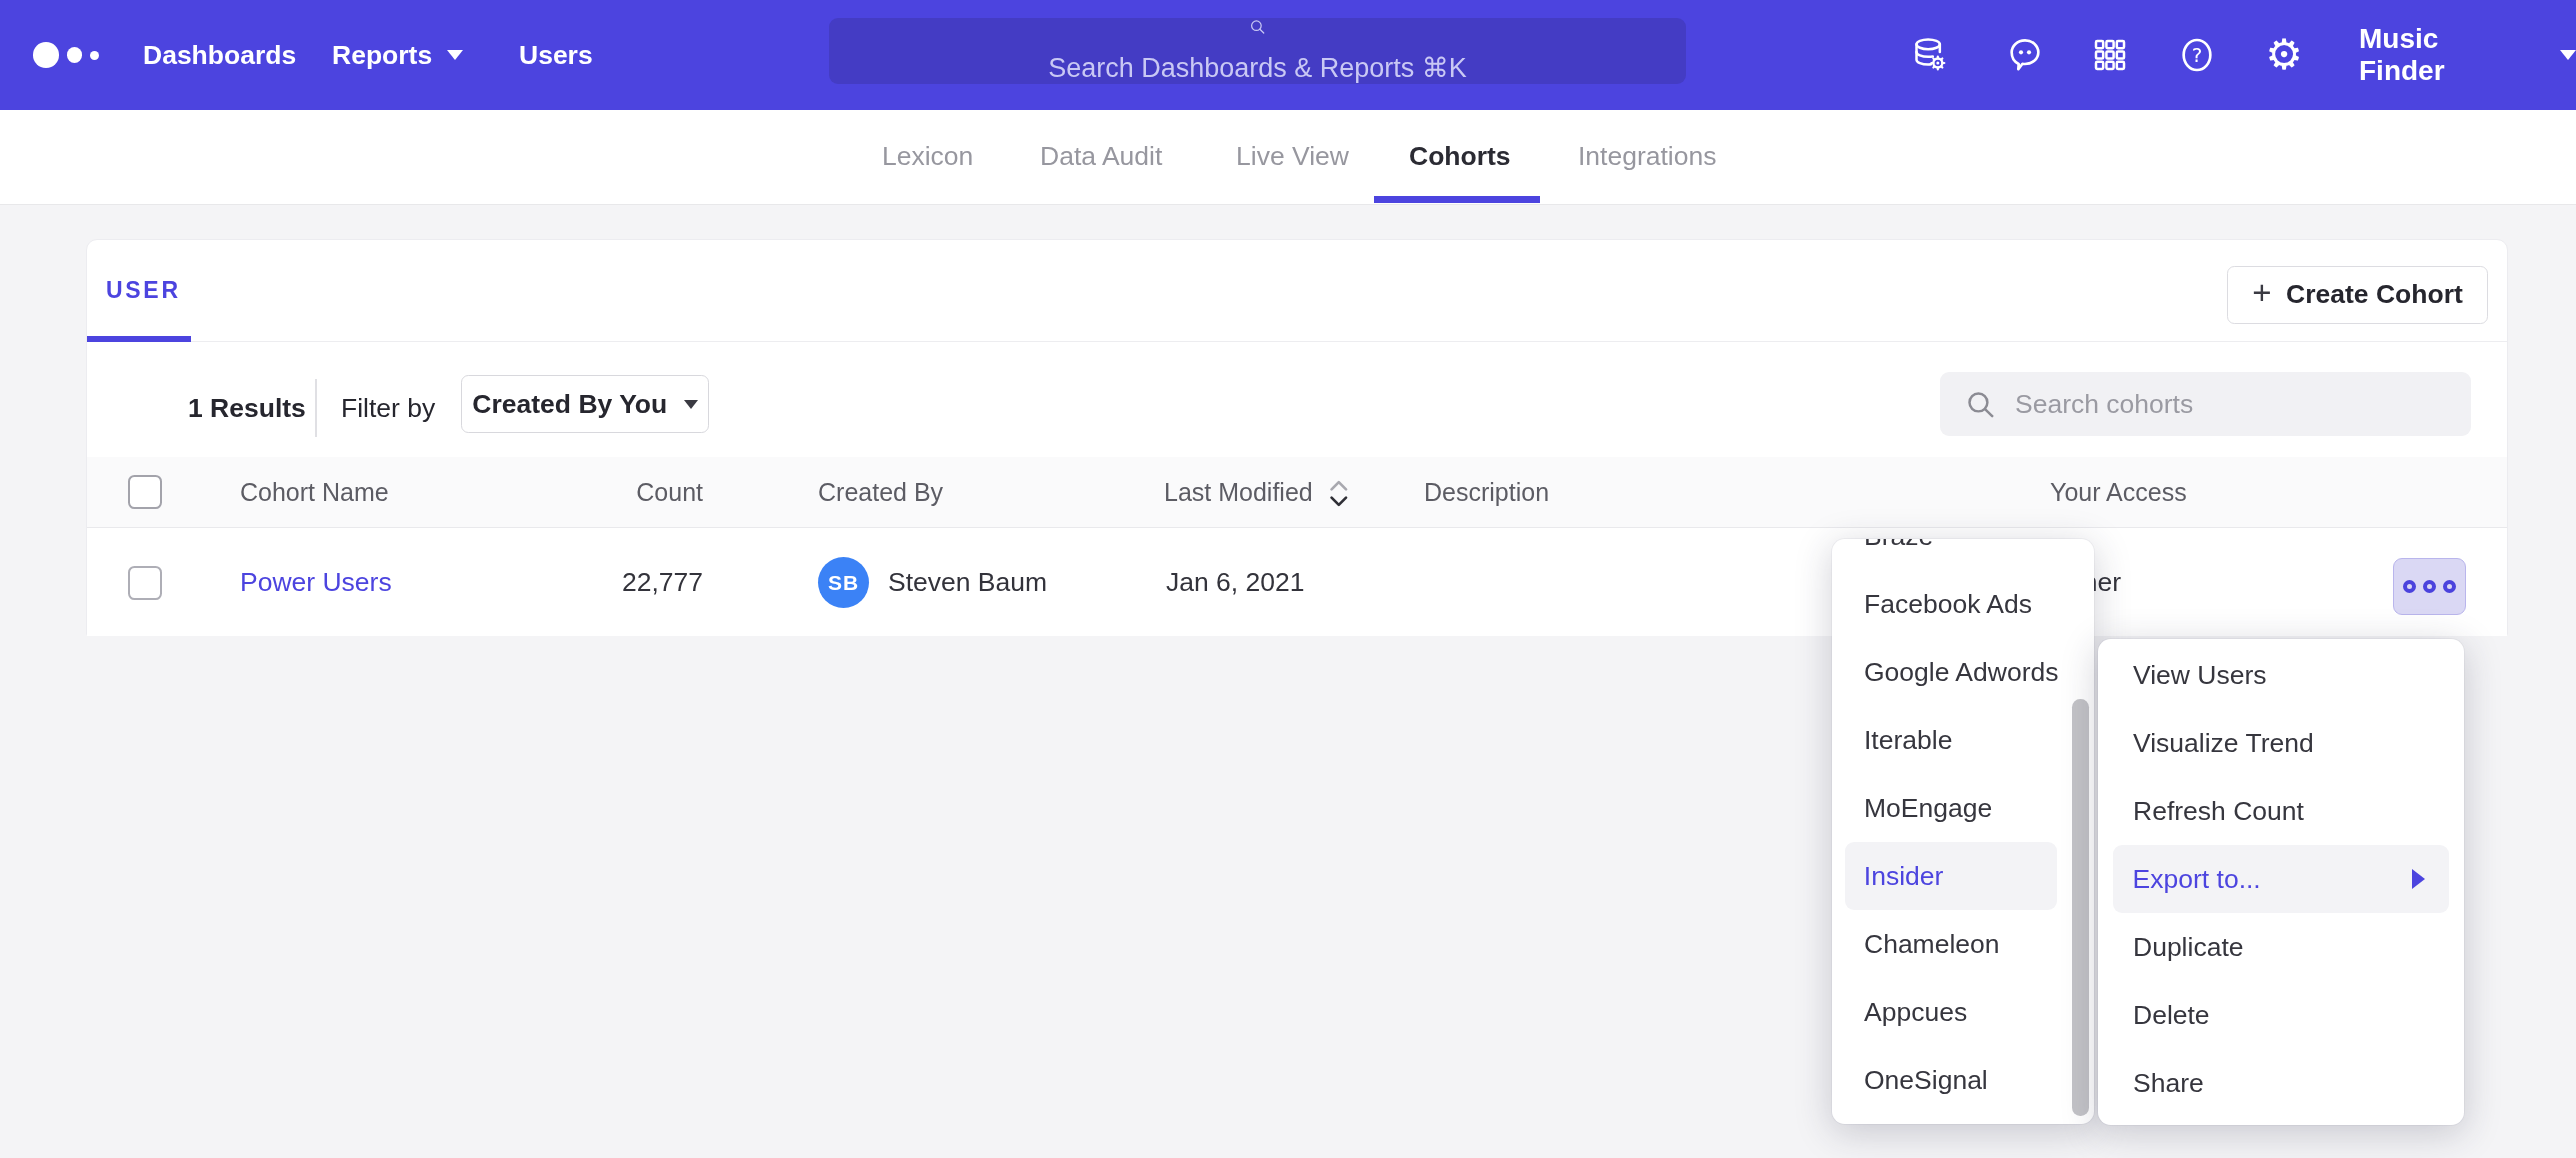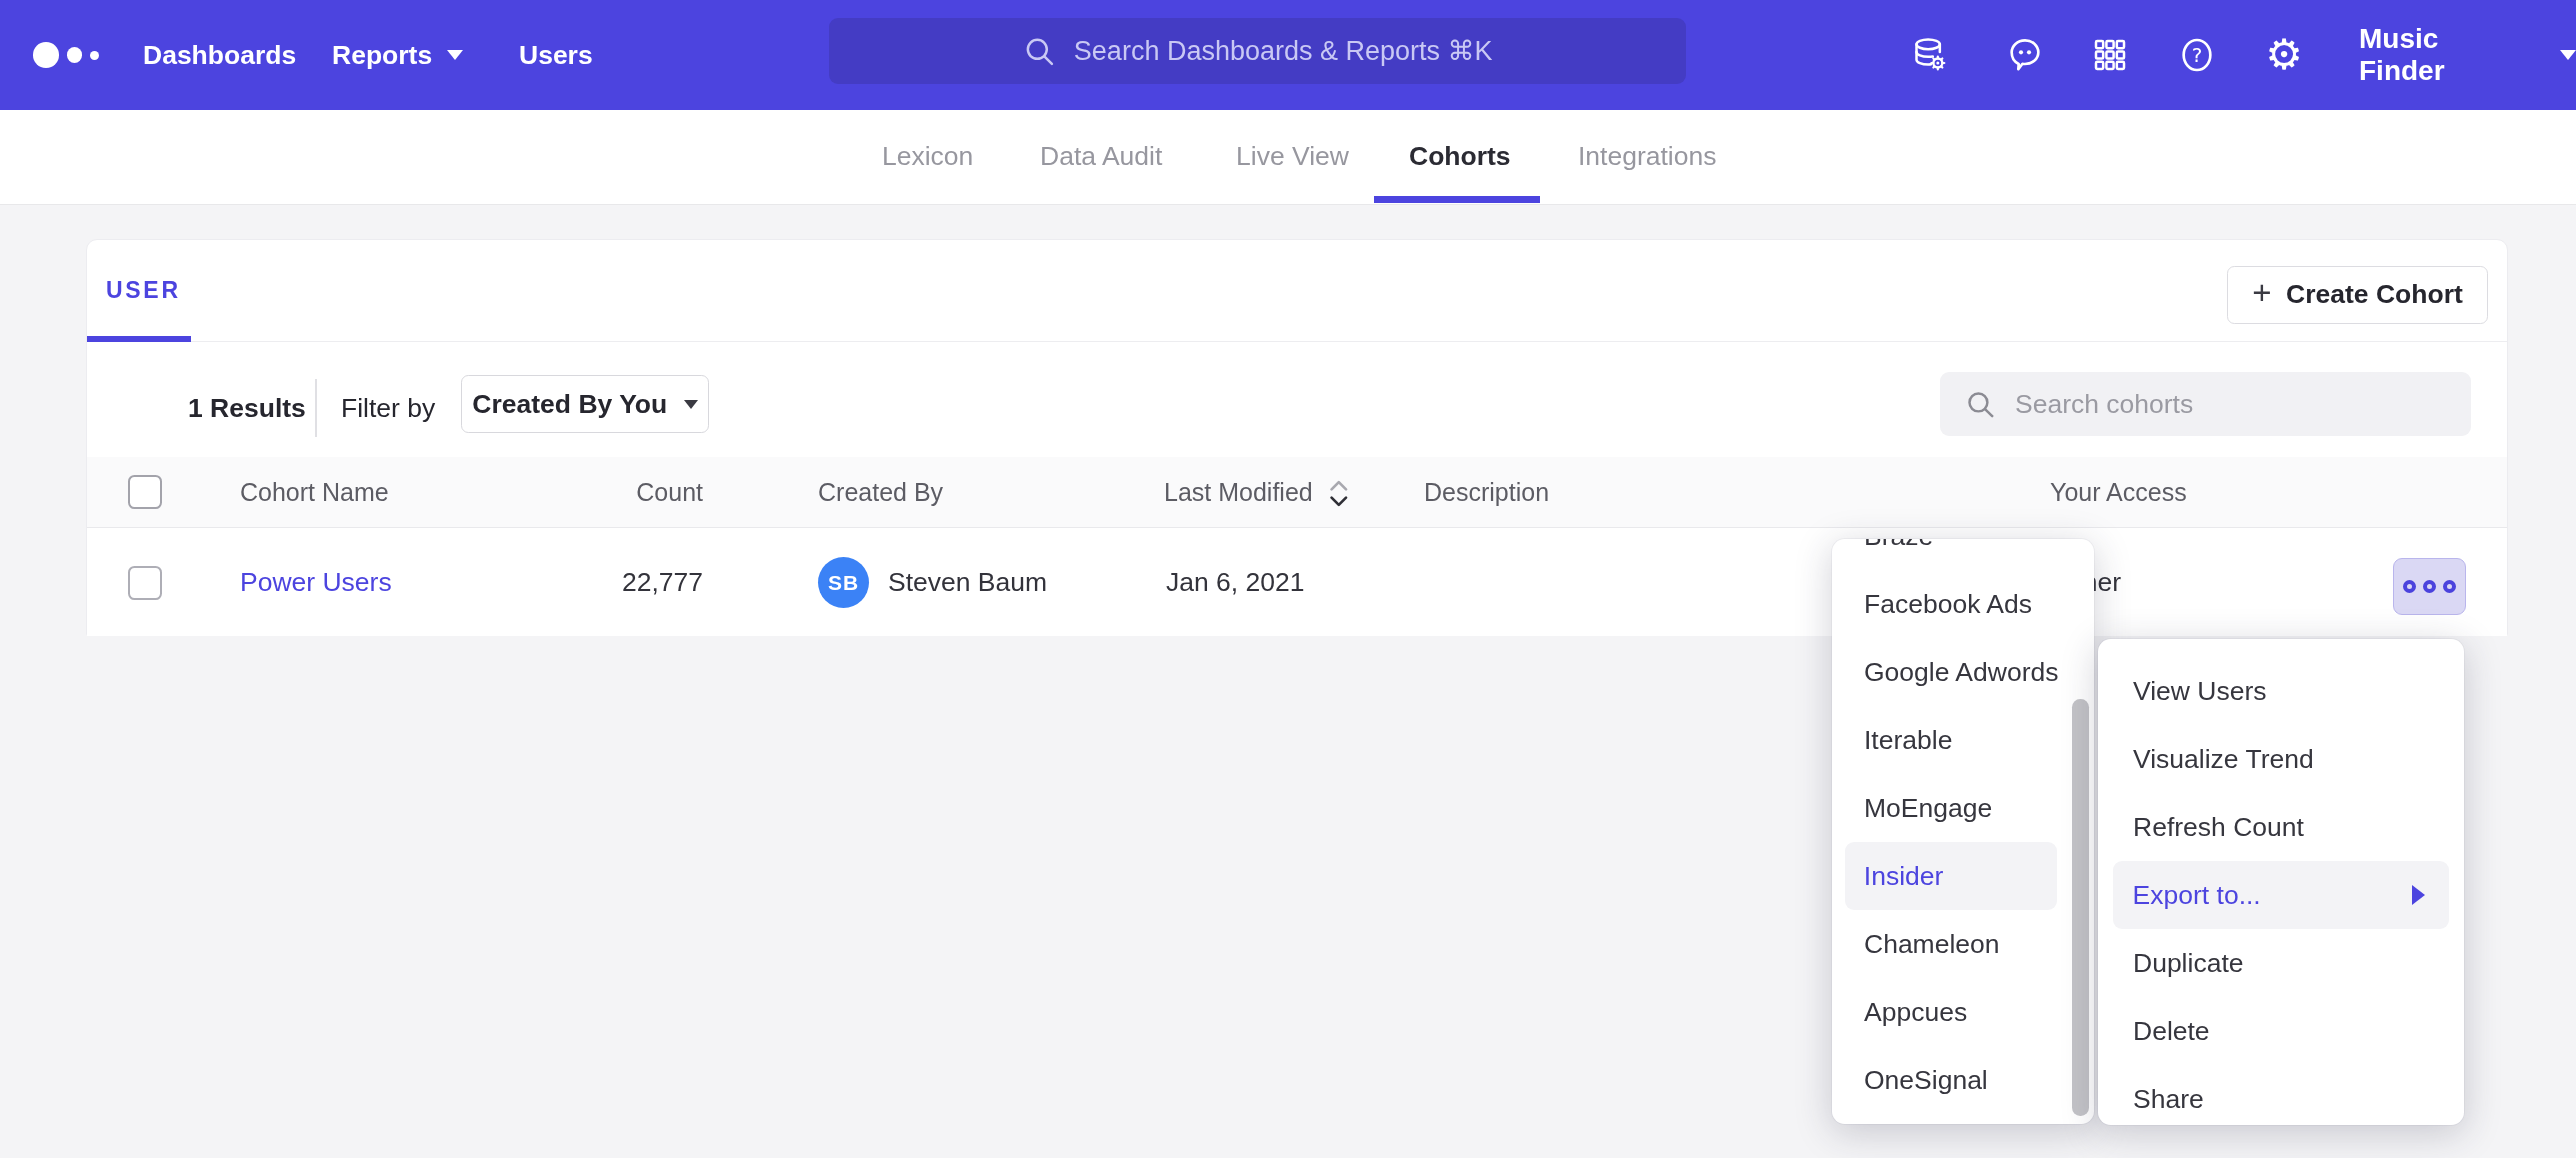--- a/index.html
+++ b/index.html
@@ -12,21 +12,21 @@
   
   .topnav{ position:absolute; left:0; top:0; width:2576px; height:110px; background:#4c44df; }
   .topnav .abs{ position:absolute; }
   .logo{ left:33px; top:0; height:110px; display:flex; align-items:center; gap:8.2px; }
   .logo .d1{ width:25.6px; height:25.6px; border-radius:50%; background:#fff; }
   .logo .d2{ width:15.5px; height:15.5px; border-radius:50%; background:#fff; }
   .logo .d3{ width:9px; height:9px; border-radius:50%; background:#fff; }
   .navitem{ top:0; height:110px; line-height:110px; color:#ffffff; font-size:26.5px; font-weight:600; cursor:pointer; }
   .caret-down-white{ width:0; height:0; border-left:8.2px solid transparent; border-right:8.2px solid transparent; border-top:10px solid #ffffff; display:inline-block; }
   .nav-search{ left:829px; top:18px; width:857px; height:66px; background:#443cc4; border-radius:9px;
-    display:flex; align-items:center; justify-content:center; gap:16.4px; color:#c9c8f4; font-size:27px; cursor:text; }
+    display:flex; align-items:center; justify-content:center; gap:16.4px; color:#c9c8f4; font-size:27px; cursor:text;flex-direction:column; }
   .nav-icon-btn{ top:35px; width:40px; height:40px; color:#fff; cursor:pointer; display:flex; align-items:center; justify-content:center; }
   .glyph-gear{ font-size:42px; color:#fff; line-height:40px; }
   .project-switcher{ left:2359px; top:0; height:110px; display:flex; align-items:center; gap:41px; cursor:pointer; }
   .project-name{ color:#fff; font-size:28px; font-weight:700; }
   
   .tabbar{ position:absolute; left:0; top:110px; width:2576px; height:95px; background:#ffffff; border-bottom:1.8px solid #e8e8ea; }
   .tab{ position:absolute; top:0; height:93px; line-height:93px; font-size:26.5px; color:#97979f; cursor:pointer; }
   .tab.active{ color:#2b2b33; font-weight:600; }
   .tab-underline{ position:absolute; left:1374px; top:86px; width:166px; height:7.3px; background:#4c44df; }
   
@@ -64,21 +64,21 @@
   .more-btn{ position:absolute; left:2306px; top:29px; width:73px; height:57px; background:#dad8f4;
     border:1.8px solid #b9b5ec; border-radius:9px; display:flex; align-items:center; justify-content:center; gap:6.4px; cursor:pointer; }
   .more-btn .ring{ width:13.7px; height:13.7px; border:4.1px solid #4a42dd; border-radius:50%; }
   
   .menu-panel{ position:absolute; background:#fff; border-radius:12.8px;
     box-shadow:0 7.3px 37px rgba(40,40,70,0.22), 0 0 0 0.9px rgba(120,120,140,0.07); }
   .submenu{ left:1832px; top:539px; width:262px; height:585px; overflow:hidden; z-index:3; }
   .submenu-list{ margin-top:-37px; }
   .menu-item{ height:68px; display:flex; align-items:center; padding-left:32px; font-size:26.5px; color:#36363e; cursor:pointer; }
   .submenu .menu-item.highlight{ margin:0 37px 0 12.8px; padding-left:19px; background:#f3f3f6; border-radius:9px; color:#4c44df; }
-  .context-menu{ left:2098px; top:639px; width:366px; height:486px; z-index:4; padding-top:18px; }
+  .context-menu{ left:2098px; top:639px; width:366px; height:486px; z-index:4; padding-top:2px; }
   .context-menu .menu-item{ padding-left:35px; }
   .context-menu .menu-item.highlight{ margin:0 14.6px; padding-left:20px; padding-right:24px; background:#f3f3f6;
     border-radius:9px; color:#4c44df; display:flex; justify-content:space-between; }
   .submenu-arrow{ width:0; height:0; border-top:10px solid transparent; border-bottom:10px solid transparent; border-left:13.7px solid #4c44df; }
   .scroll-thumb{ position:absolute; right:5.5px; top:160px; width:16.4px; height:417px; background:#c3c3c7; border-radius:8.2px; cursor:grab; }
 </style>
 </head>
 <body>
 
 <div class="screen">

